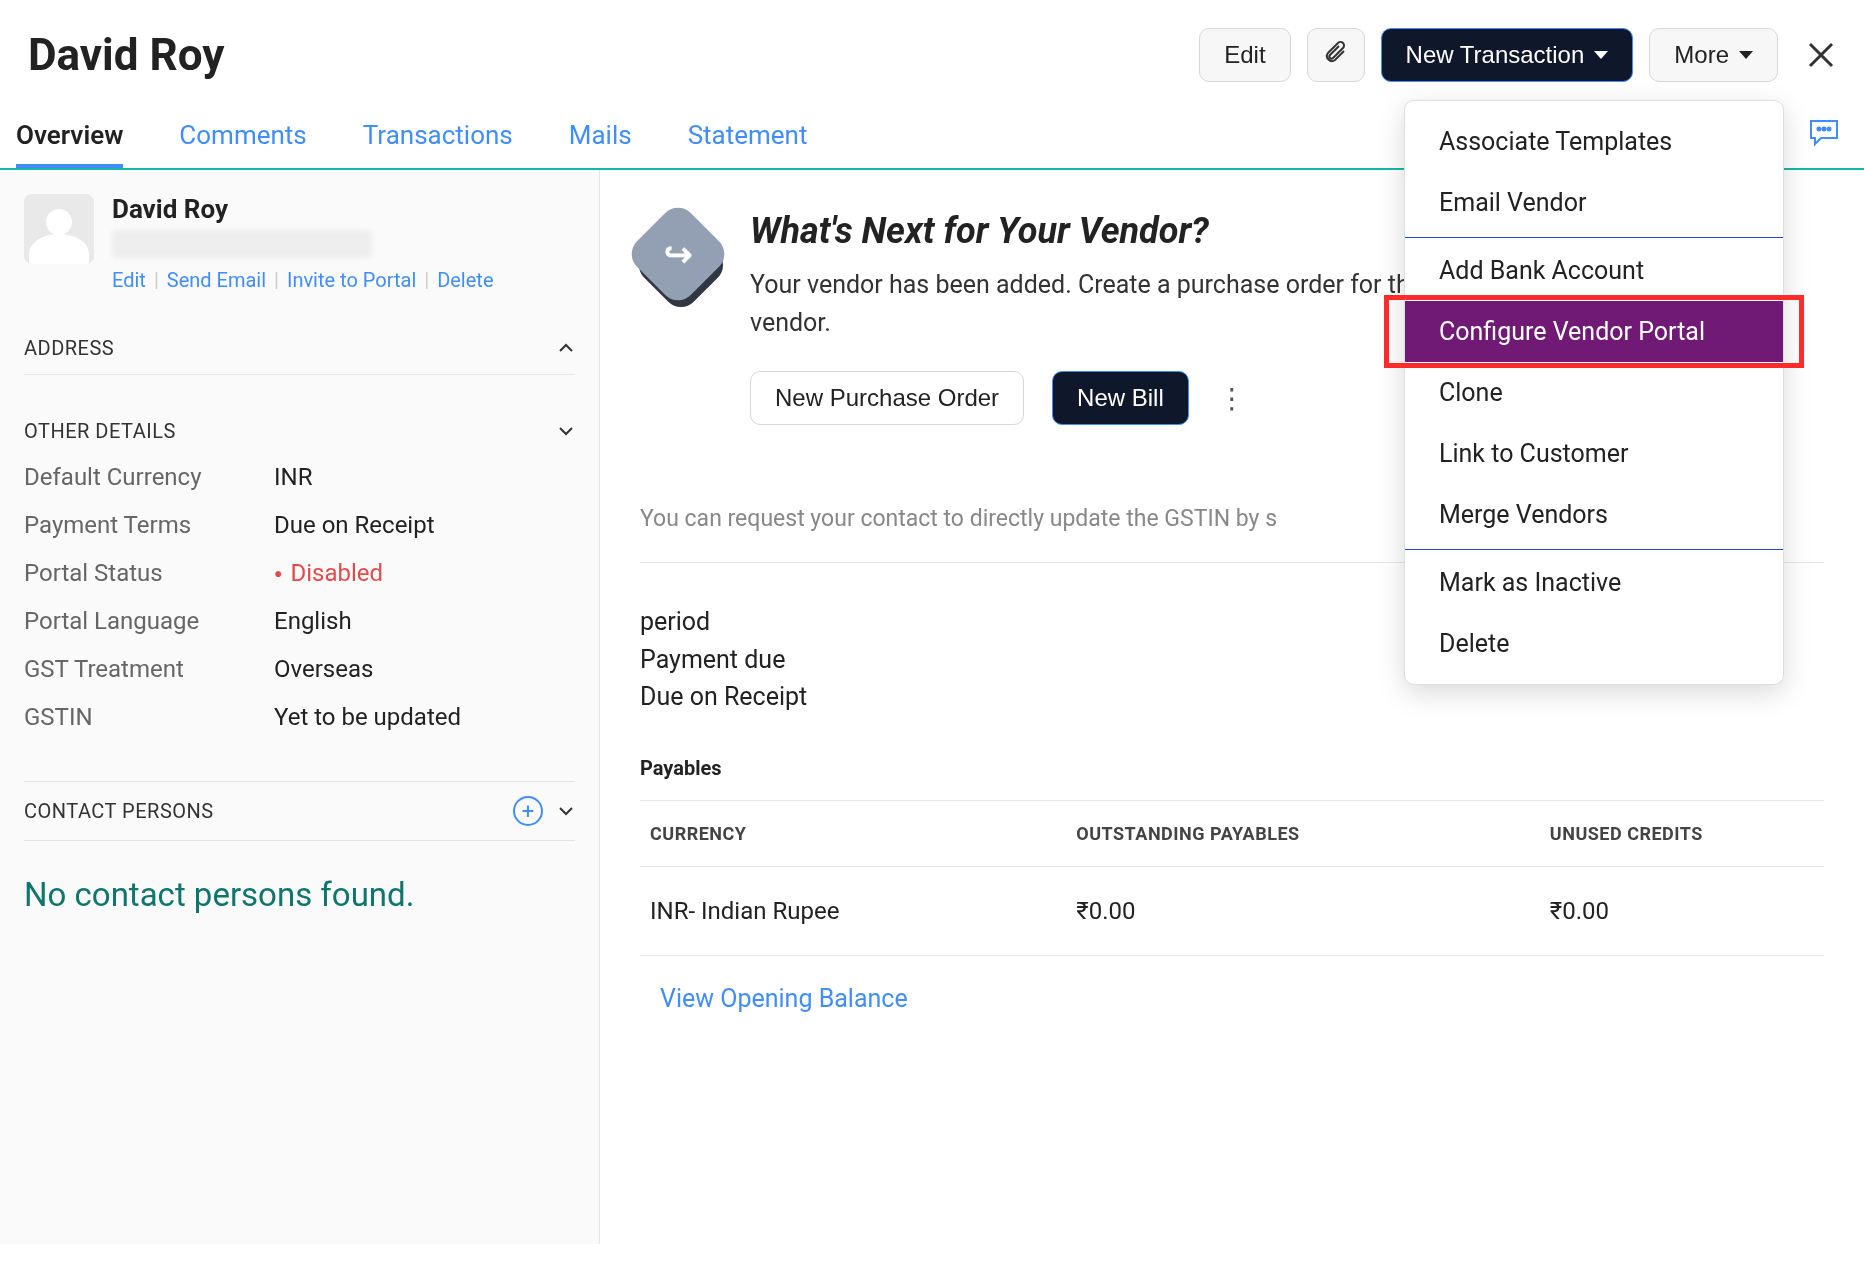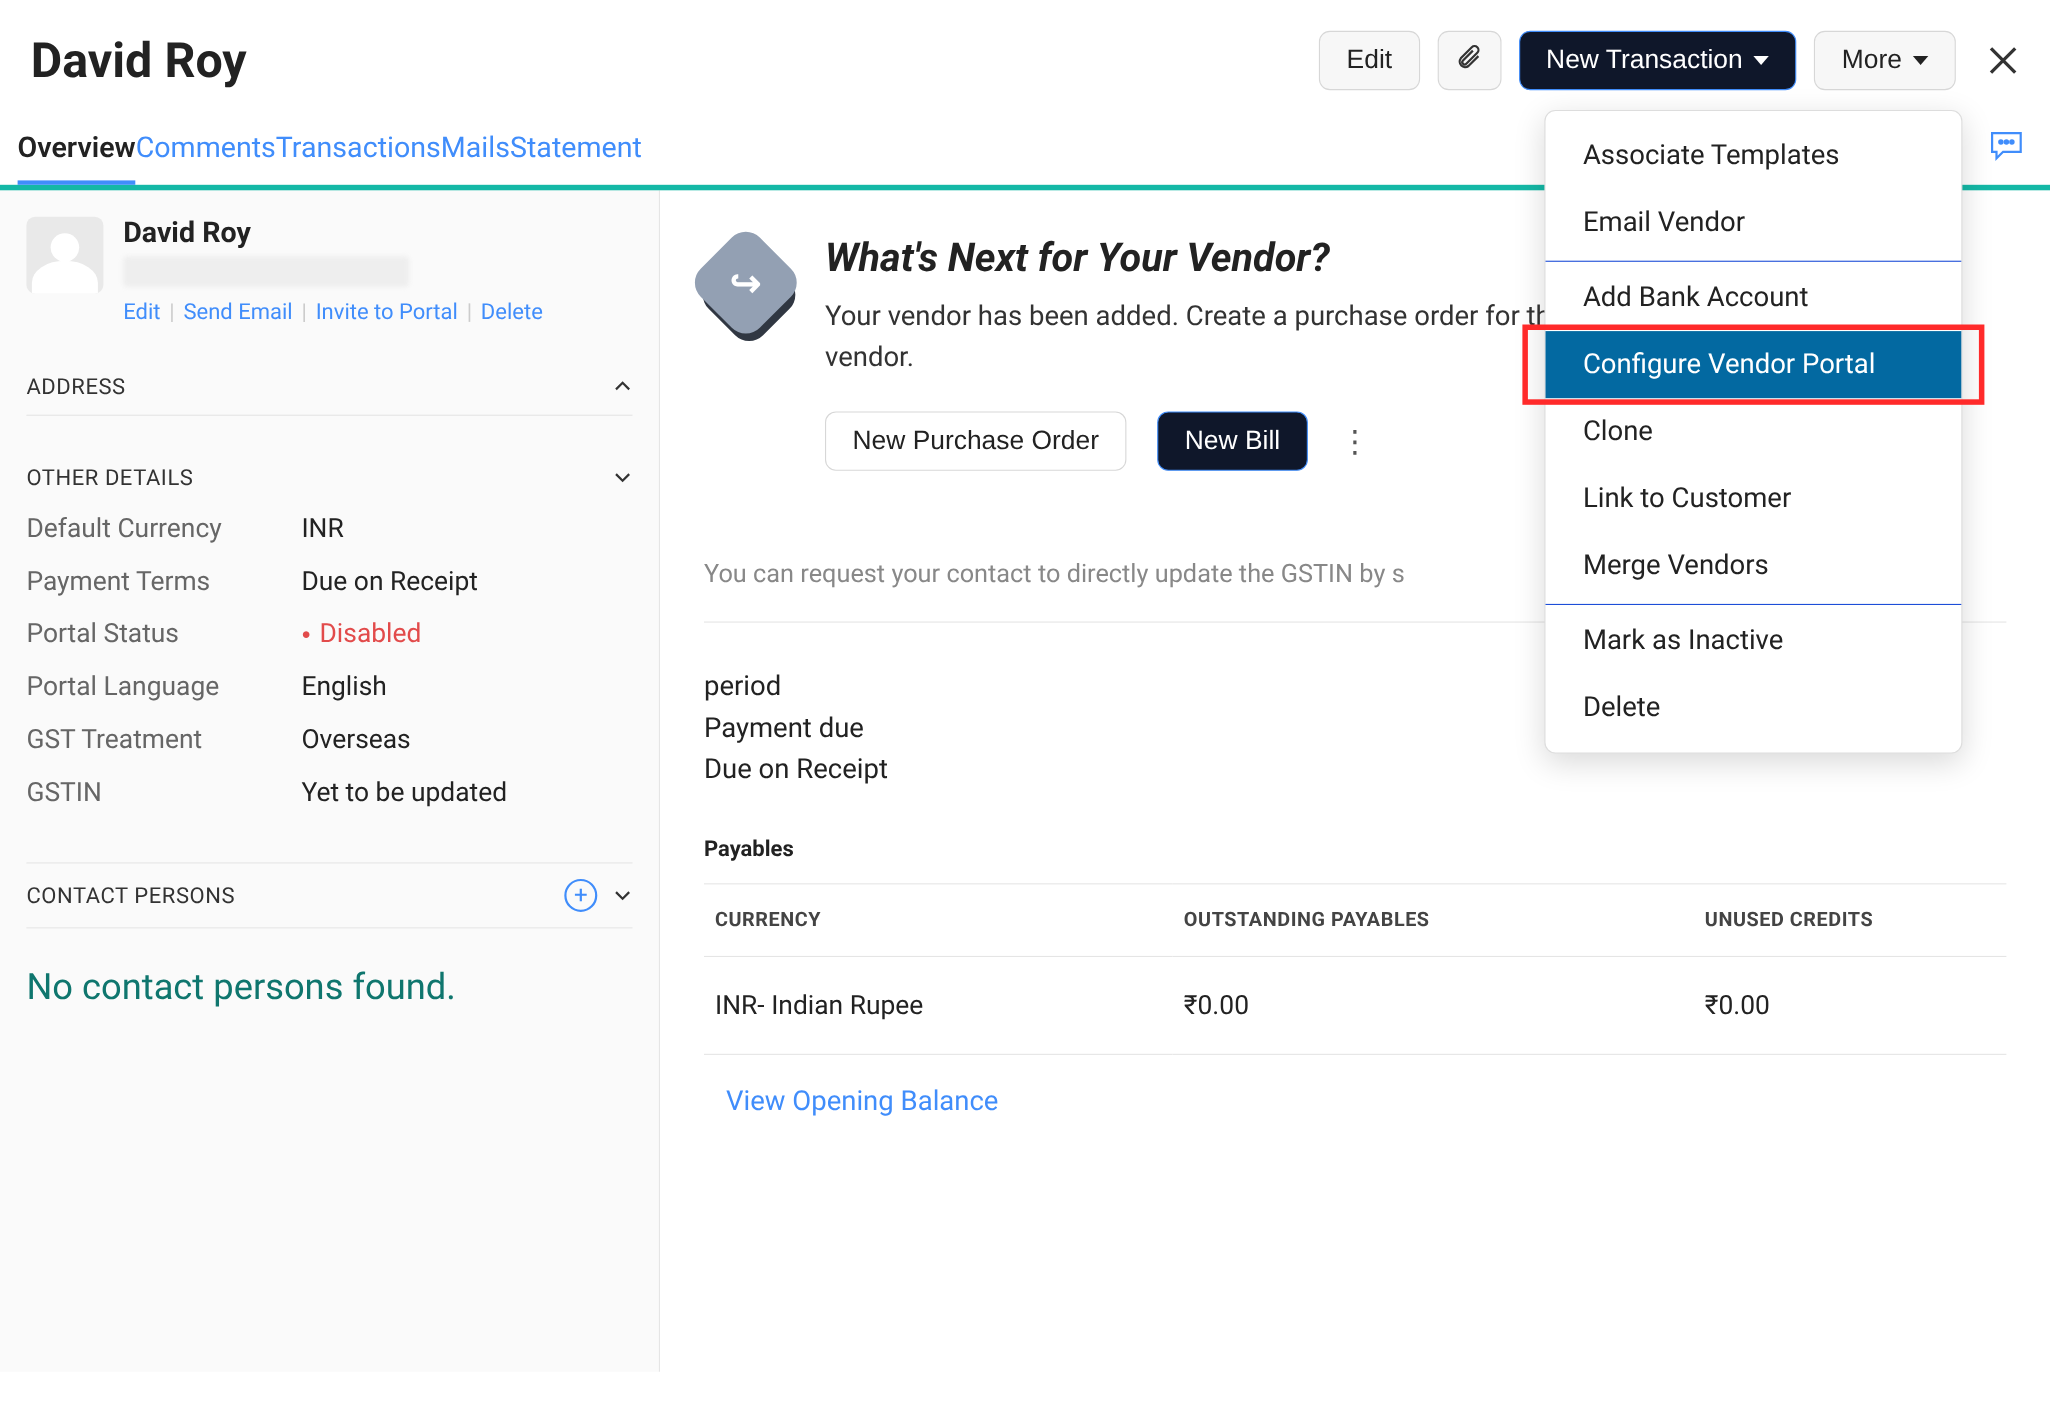--- a/index.html
+++ b/index.html
@@ -56,22 +56,23 @@
   .caret-down {
     width: 0; height: 0;
     border-left: 7px solid transparent;
     border-right: 7px solid transparent;
     border-top: 8px solid currentColor;
     display: inline-block;
   }
   .close-icon svg { display:block; }
   .tabs {
     display: flex;
+    gap: 56px;
     padding: 0 16px;
-    border-bottom: 5px solid #14b8a6;
+    border-bottom: 2px solid #14b8a6;
     align-items: flex-end;
     position: relative;
   }
   .tab {
     font-size: 26px;
     padding: 18px 0;
     cursor: pointer;
     color: #408dfb;
   }
   .tab.active {
@@ -314,21 +315,21 @@
     cursor: pointer;
     white-space: nowrap;
     position: relative;
   }
   .more-menu .mi.sep-top {
     border-top: 1px solid #1d4ed8;
     margin-top: 4px;
     padding-top: 18px;
   }
   .more-menu .mi.highlight {
-    background: #0369a1;
+    background: #701a75;
     color: #fff;
   }
   .highlight-box {
     position: absolute;
     border: 5px solid #ff2a2a;
     pointer-events: none;
     z-index: 60;
   }
 </style>
 </head>

